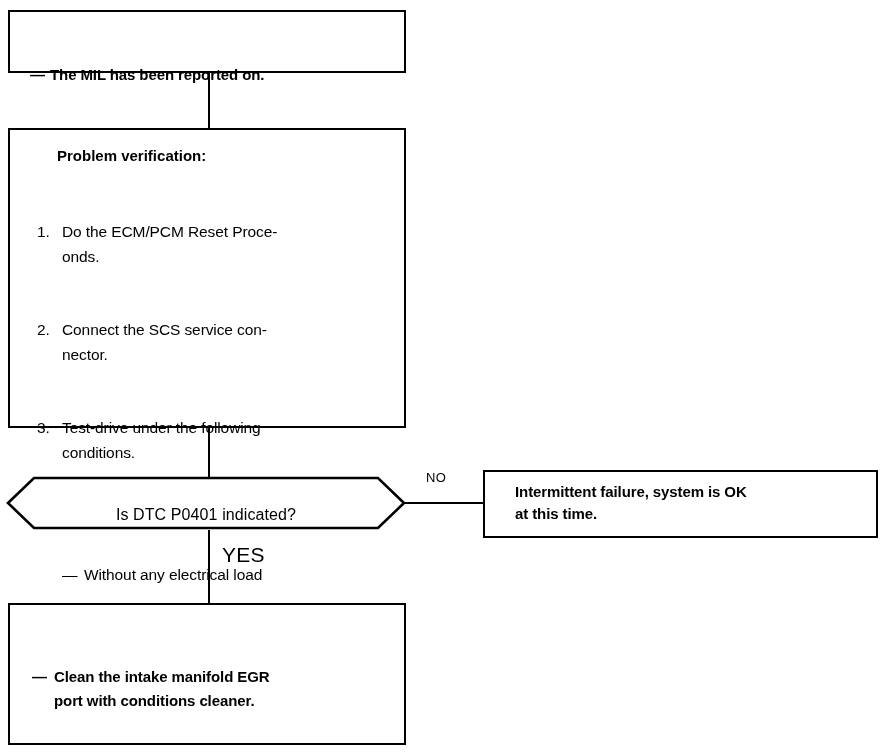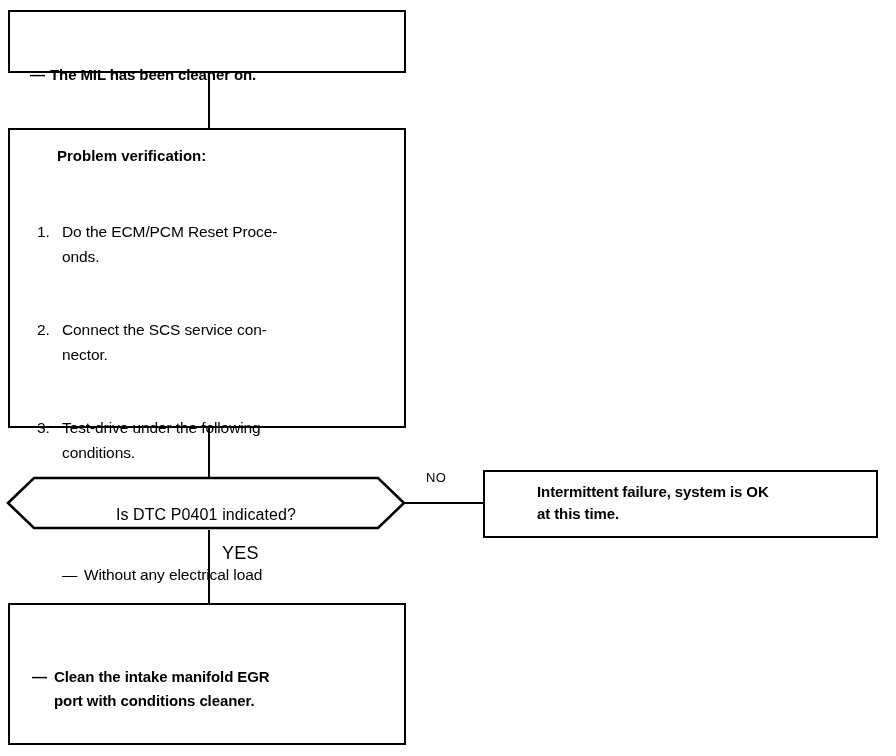--- a/index.html
+++ b/index.html
@@ -142,33 +142,33 @@
   
   #label-no {
     left: 426px;
     top: 470px;
     font-size: 13px;
     letter-spacing: 0.3px;
   }
   #label-yes {
     left: 222px;
     top: 543px;
-    font-size: 18px;
+    font-size: 21px;
     letter-spacing: 0.3px;
   }
 
   
   #box-intermittent {
     left: 483px;
     top: 470px;
     width: 395px;
     height: 68px;
   }
   #box-intermittent-text {
-    left: 537px;
+    left: 515px;
     top: 481px;
     width: 350px;
     font-size: 15px;
     font-weight: bold;
     line-height: 22px;
     letter-spacing: -0.1px;
   }
 
   
   #box-repair {
@@ -190,21 +190,21 @@
 </style>
 </head>
 <body>
 
 <div id="canvas">
 
   <div class="flow-box" id="box-conditions"></div>
   <div class="txt" id="box-conditions-text">
     <div class="row">
       <span class="marker">—</span>
-      <span class="content">The MIL has been cleaner on.</span>
+      <span class="content">The MIL has been reported on.</span>
     </div>
     <div class="row">
       <span class="marker">—</span>
       <span class="content">DTC P0401 is stored.</span>
     </div>
   </div>
 
   <div class="conn-v" style="left:208px; top:73px; height:55px;"></div>
 
   <div class="flow-box" id="box-verification"></div>

